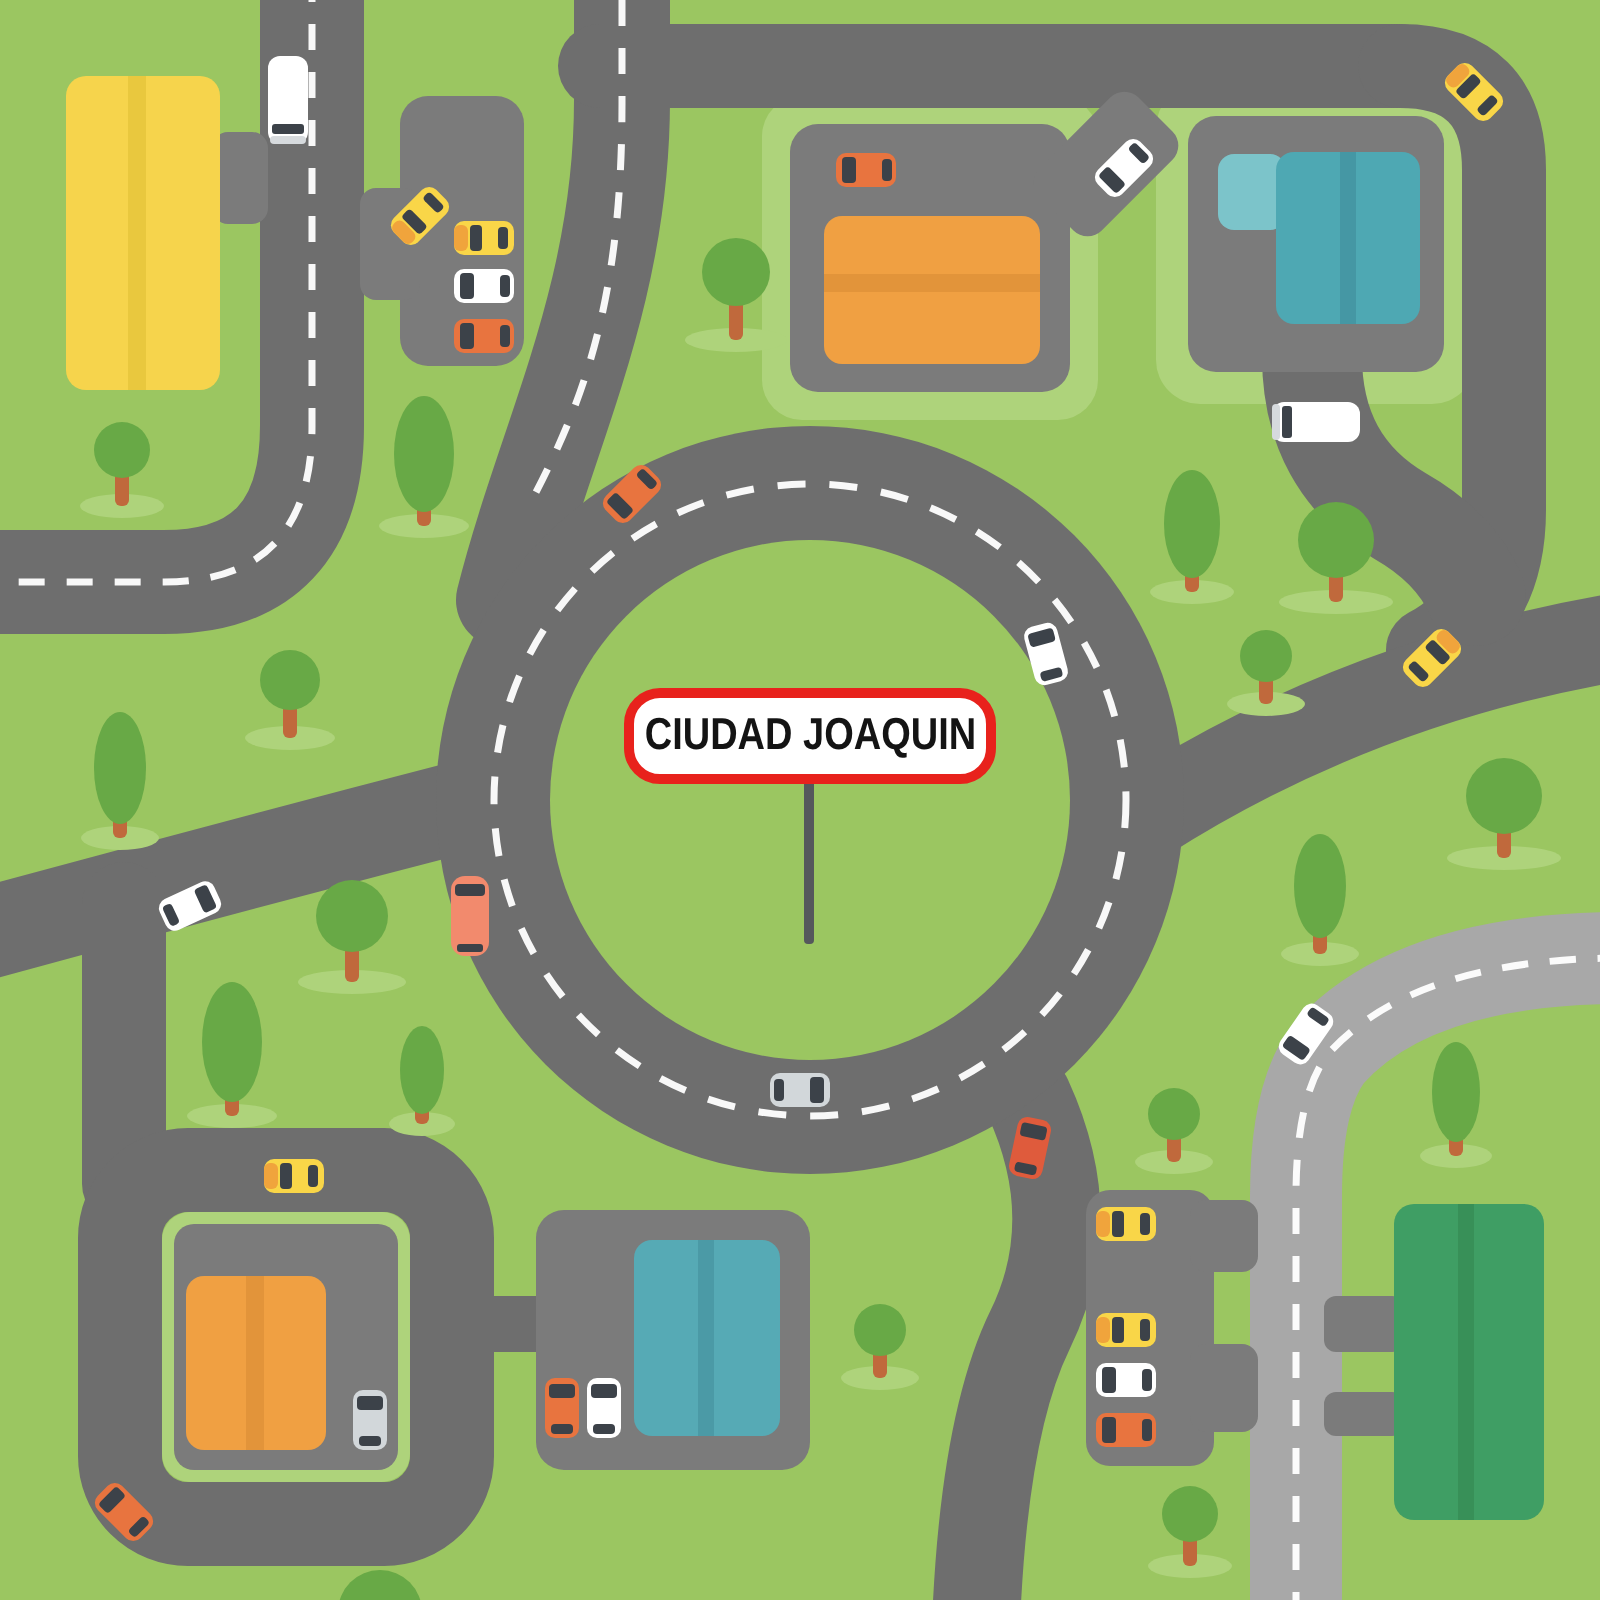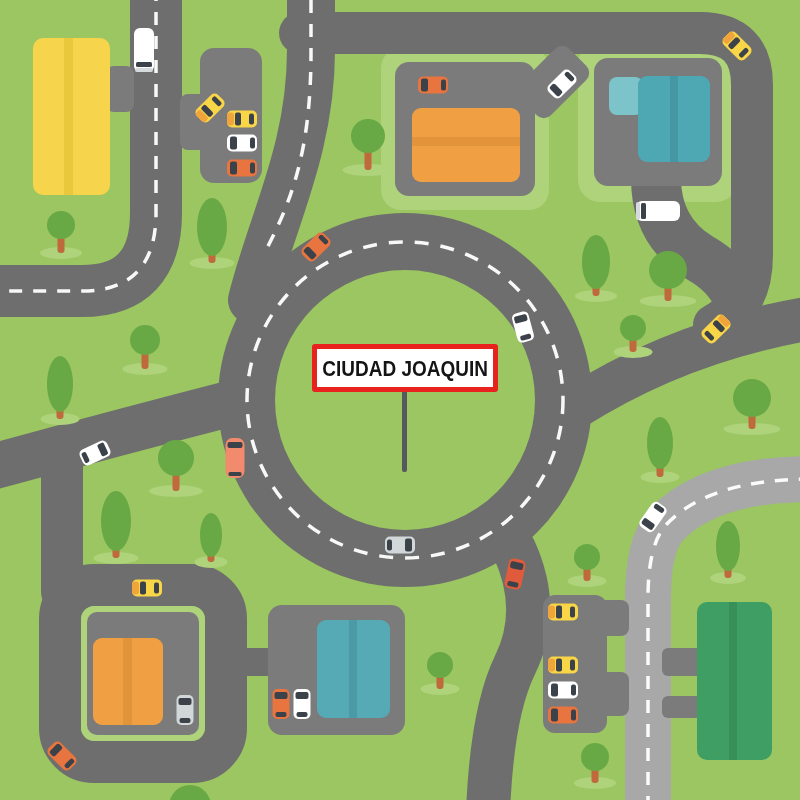--- a/index.html
+++ b/index.html
@@ -1,20 +1,20 @@
 <!DOCTYPE html>
 <html><head>
 <meta charset="utf-8">
 <style>
   html,body{margin:0;padding:0;background:#9bc661;}
   #stage{position:relative;width:800px;height:800px;overflow:hidden;font-family:"Liberation Sans",sans-serif;}
   #map-svg{position:absolute;left:0;top:0;width:800px;height:800px;display:block;}
   .city-sign{
     position:absolute;left:312px;top:344px;width:186px;height:48px;
-    box-sizing:border-box;border:5px solid #e8221c;border-radius:3px;
+    box-sizing:border-box;border:5px solid #e8221c;border-radius:18px;
     background:#ffffff;display:flex;align-items:center;justify-content:center;
     z-index:5;
   }
   .city-sign span{
     font-weight:700;font-size:20px;letter-spacing:0px;color:#141414;
     white-space:nowrap;transform:scale(0.95,1.12);
     font-family:"Liberation Sans",sans-serif;
   }
 </style>
 </head>

